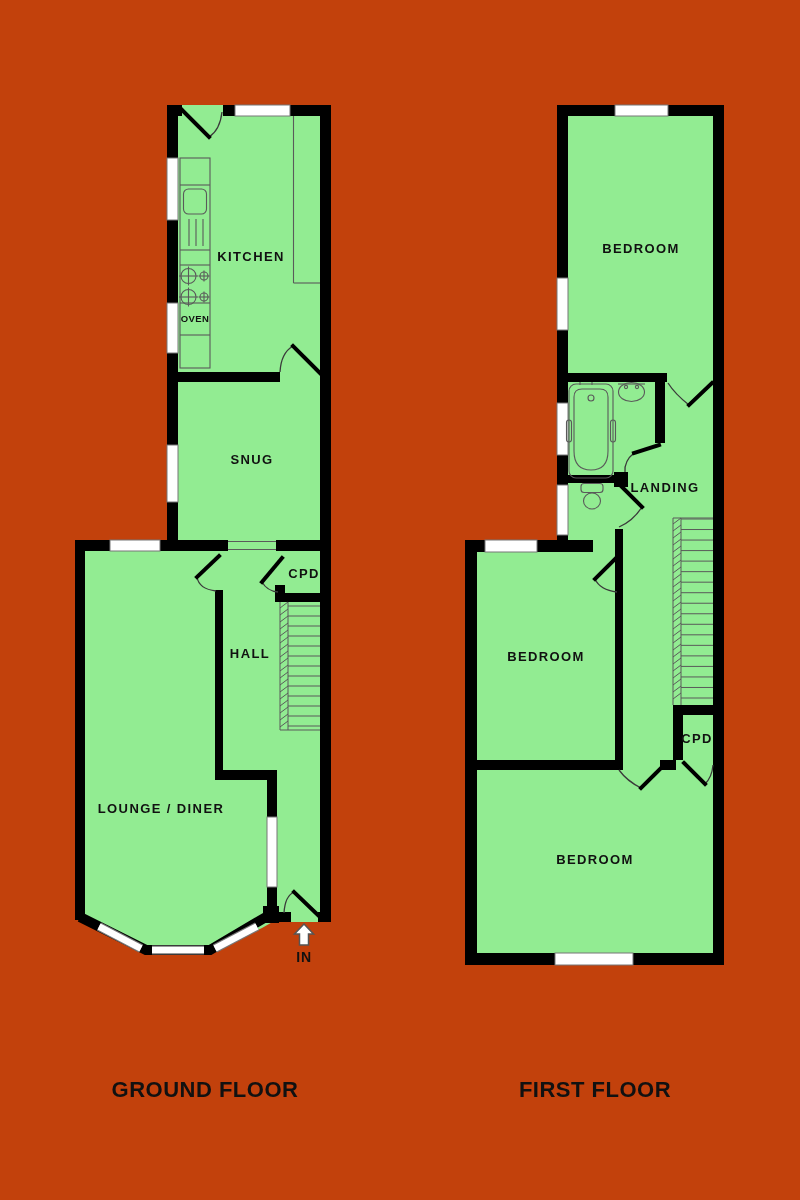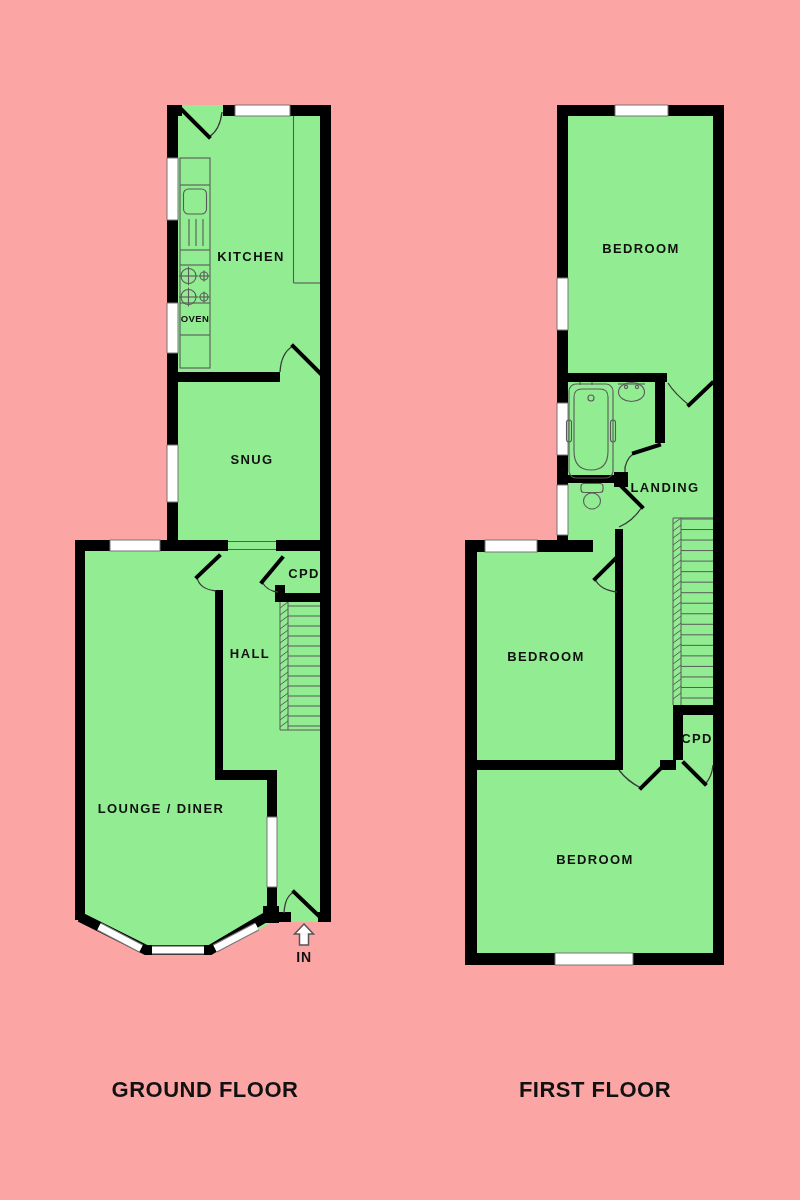--- a/index.html
+++ b/index.html
@@ -3,21 +3,21 @@
 <meta charset="utf-8">
 <style>
   :root{
     --floor-fill:#92ec92;
     --wall:#000000;
     --line:#5a5a5a;
     --winb:#777777;
     --label:#111111;
   }
   html,body{margin:0;padding:0;background:#ffffff;}
-  .stage{width:800px;height:1200px;position:relative;background:#fca5a5;}
+  .stage{width:800px;height:1200px;position:relative;background:#c2410c;}
   svg{display:block;}
   .floor{fill:var(--floor-fill);}
   .wall{fill:var(--wall);}
   .win{fill:#ffffff;stroke:var(--winb);stroke-width:1;}
   .winline-u{stroke:var(--winb);stroke-width:9;fill:none;}
   .winline-o{stroke:#ffffff;stroke-width:6.5;fill:none;}
   .bayband{stroke:var(--wall);stroke-width:10;fill:none;}
   .thin{stroke:var(--line);stroke-width:1;fill:none;}
   .fixture{stroke:var(--line);stroke-width:1.1;fill:none;}
   .leaf{stroke:var(--wall);stroke-width:4;fill:none;stroke-linecap:square;}

